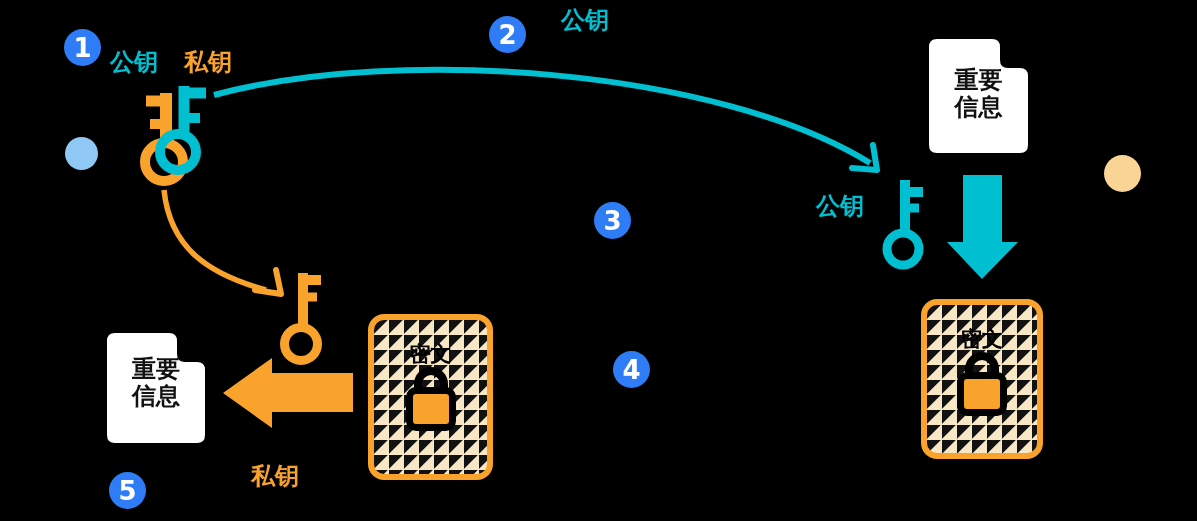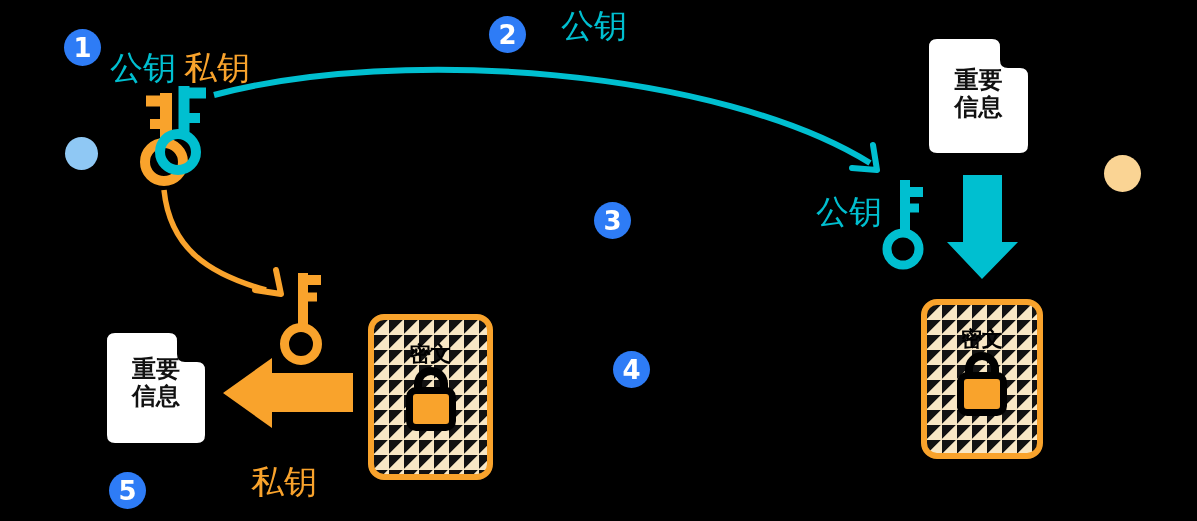--- a/index.html
+++ b/index.html
@@ -7,21 +7,21 @@
     position:relative; width:1197px; height:521px; background:#000000;
     overflow:hidden; font-family:"DejaVu Sans", sans-serif;
   }
   svg.layer { position:absolute; left:0; top:0; }
 
   .step-circle {
     position:absolute; width:37px; height:37px; border-radius:50%;
     background:#2E7CF6; color:#ffffff; font-weight:bold; font-size:26px;
     display:flex; align-items:center; justify-content:center; line-height:1;
   }
-  .lbl { position:absolute; font-size:33px; font-weight:normal; white-space:nowrap; }
+  .lbl { position:absolute; font-size:24px; font-weight:bold; white-space:nowrap; }
   .teal   { color:#00BFD0; }
   .orange { color:#F9A32C;text-align:right; }
 
   .doc-text {
     position:absolute; font-size:24px; font-weight:600; color:#111111;
     text-align:center; line-height:27px;
   }
   .doc-text span { display:block; }
 
   .dot { position:absolute; border-radius:50%; }

